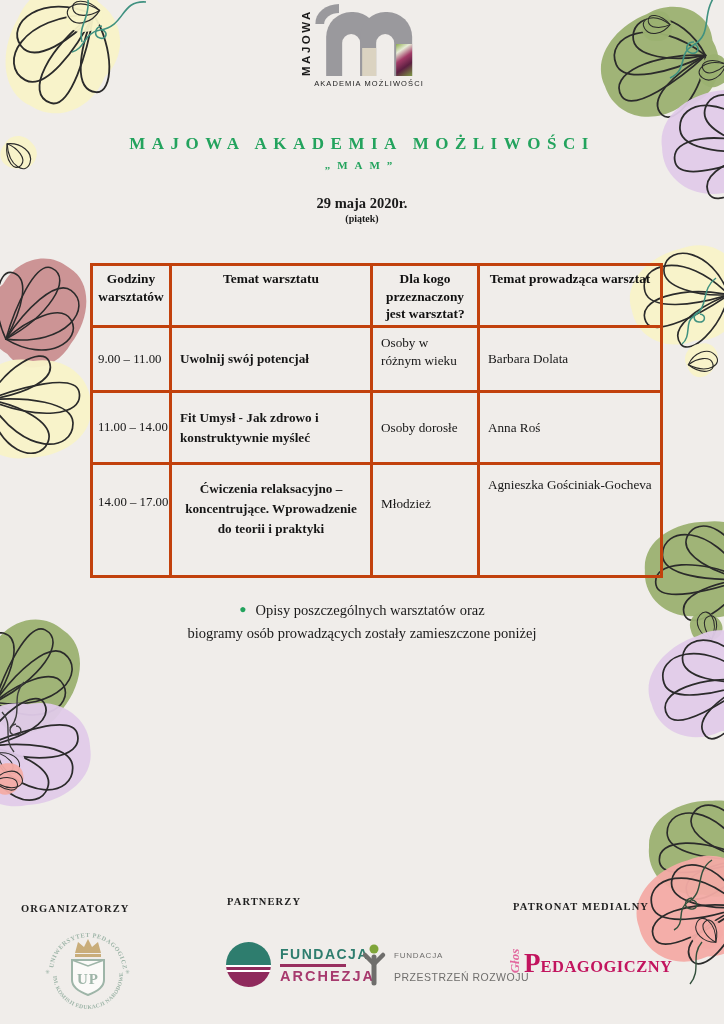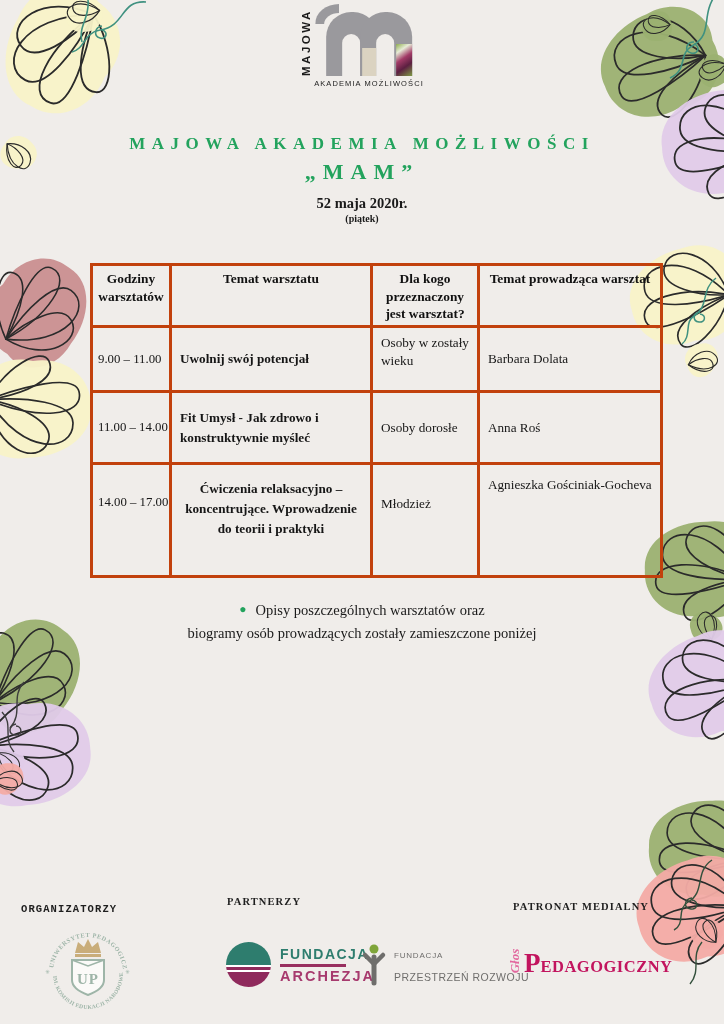--- a/index.html
+++ b/index.html
@@ -28,21 +28,21 @@
   .m-beige { position:absolute; left:36px; bottom:0; width:14px; height:28px; background:#dbd3c1; }
   .m-photo { position:absolute; left:70px; bottom:0; width:16px; height:32px;
     background:linear-gradient(145deg,#8fae4e 0%,#e7ecd7 22%,#a23b67 45%,#5c1f41 68%,#7e9b45 100%); }
   .logo-sub { font-family:"Liberation Sans", sans-serif; font-size:7.5px; letter-spacing:1.1px;
     color:#1b1b1b; margin-top:3px; white-space:nowrap; }
 
   
   .title1 { position:absolute; top:134px; width:100%; text-align:center; color:#23a35d;
     font-weight:bold; font-size:17px; letter-spacing:6.5px; }
   .title2 { position:absolute; top:159px; width:100%; text-align:center; color:#23a35d;
-    font-weight:bold; font-size:22px; letter-spacing:7px; }
+    font-weight:bold; font-size:11px; letter-spacing:7px; }
   .date1 { position:absolute; top:195px; width:100%; text-align:center; font-weight:bold; font-size:14.5px; }
   .date2 { position:absolute; top:213px; width:100%; text-align:center; font-weight:bold; font-size:10px; }
 
   
   .sched { position:absolute; left:90px; top:263px; }
   table { border-collapse:collapse; table-layout:fixed; width:570px; background:transparent; }
   th, td { border:3px solid #c2410c; }
   th { font-weight:bold; font-size:13.4px; vertical-align:top; padding:4px 4px 0;
     line-height:1.32; text-align:center; color:#111; }
   td { font-size:13.2px; padding:4px 8px; color:#161616; }
@@ -57,21 +57,21 @@
   tr.r3 td.c3 { padding-top:30px; }
   tr.r3 td.c4 { padding-top:12px; }
 
   
   .note { position:absolute; top:599px; width:100%; text-align:center;
     font-size:14.5px; color:#1a1a1a; line-height:1.6; }
   .bullet { color:#23a35d; font-size:12px; margin-right:9px; position:relative; top:-2px; }
 
   
   .flabel { position:absolute; font-weight:bold; font-size:10.5px; letter-spacing:1.1px; color:#1e1e1e; }
-  .lab-org { left:21px; top:903px;font-family:Liberation Mono, monospace; }
+  .lab-org { left:21px; top:903px; }
   .lab-par { left:227px; top:896px; }
   .lab-pat { left:513px; top:901px; }
 
   .up-seal { position:absolute; left:40px; top:922px; }
 
   .archezja { position:absolute; left:226px; top:942px; display:flex; align-items:center; }
   .arch-circle { width:45px; height:45px; border-radius:50%;
     background:linear-gradient(#2e7d6e 0 52%, #ffffff 52% 56%, #8f2a5c 56% 62%, #ffffff 62% 66%, #8f2a5c 66% 100%); }
   .arch-text { margin-left:9px; font-family:"Liberation Sans", sans-serif; }
   .arch-l1 { color:#2e7d6e; font-weight:bold; font-size:14px; letter-spacing:1.5px; }
@@ -221,21 +221,21 @@
           </div>
         <div class="m-beige"></div>
         <div class="m-photo"></div>
       </div>
       <div class="logo-sub">AKADEMIA MOŻLIWOŚCI</div>
     </div>
   </div>
 
   <div class="title1">MAJOWA AKADEMIA MOŻLIWOŚCI</div>
   <div class="title2">„MAM”</div>
-  <div class="date1">52 maja 2020r.</div>
+  <div class="date1">29 maja 2020r.</div>
   <div class="date2">(piątek)</div>
 
   <div class="sched">
     <table>
       <colgroup>
           <col style="width:79px">
           <col style="width:201px">
           <col style="width:107px">
           <col style="width:183px">
         </colgroup>
@@ -244,21 +244,21 @@
           <th>Godziny warsztatów</th>
           <th>Temat warsztatu</th>
           <th>Dla kogo przeznaczony jest warsztat?</th>
           <th>Temat prowadząca warsztat</th>
         </tr>
       </thead>
       <tbody>
         <tr style="height:65px">
           <td class="c1">9.00 – 11.00</td>
           <td class="c2">Uwolnij swój potencjał</td>
-          <td class="c3 t-top">Osoby w zostały wieku</td>
+          <td class="c3 t-top">Osoby w różnym wieku</td>
           <td class="c4">Barbara Dolata</td>
         </tr>
         <tr style="height:72px">
           <td class="c1">11.00 – 14.00</td>
           <td class="c2">Fit Umysł - Jak zdrowo i konstruktywnie myśleć</td>
           <td class="c3">Osoby dorosłe</td>
           <td class="c4">Anna Roś</td>
         </tr>
         <tr class="r3" style="height:113px">
           <td class="c1">14.00 – 17.00</td>

